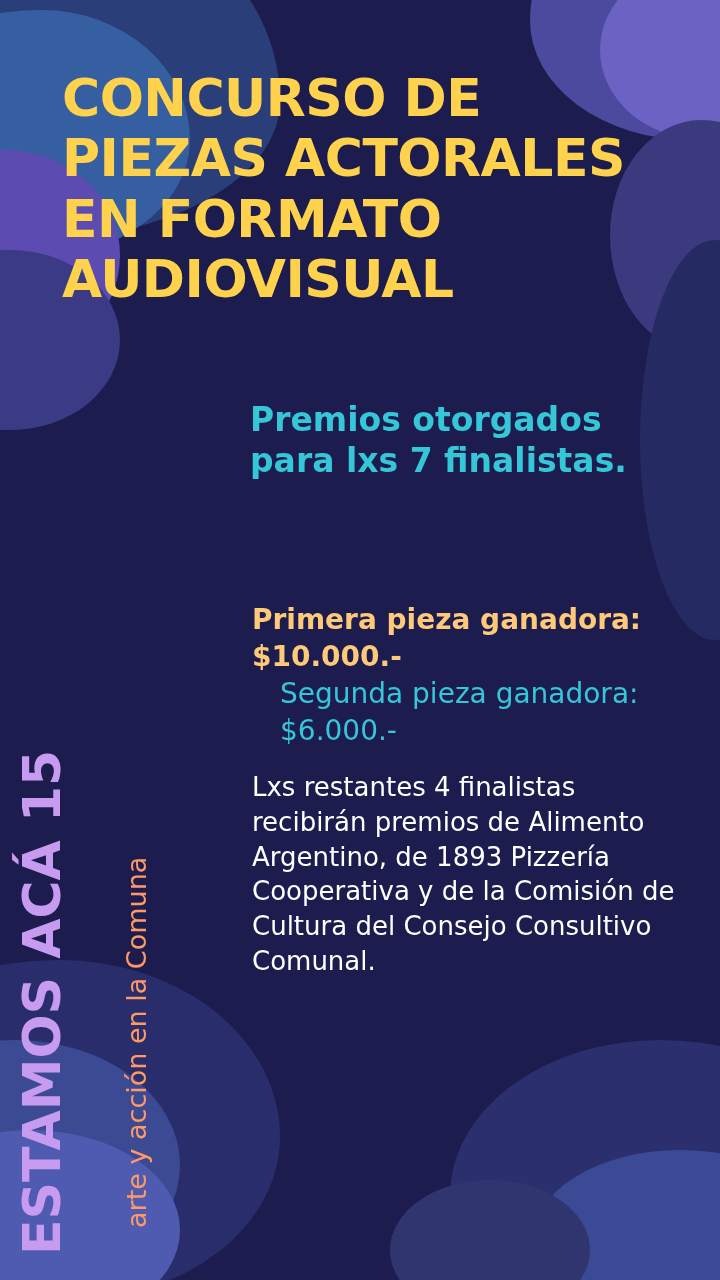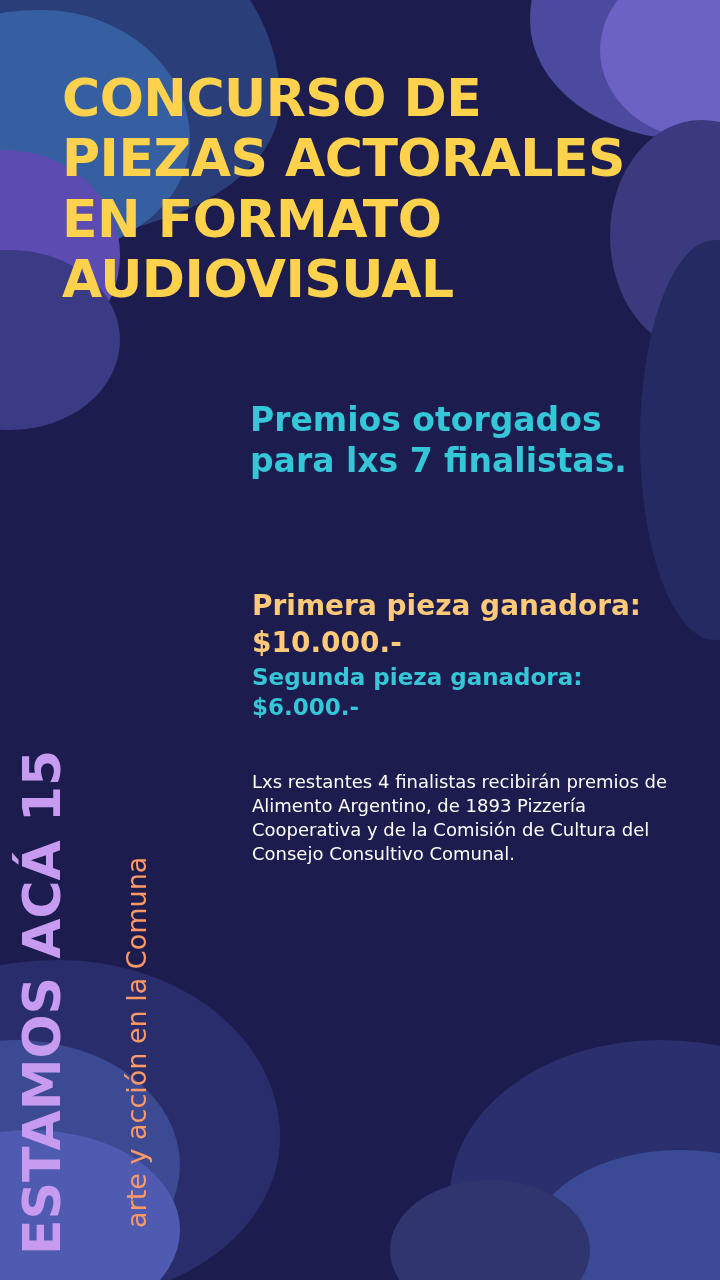--- a/index.html
+++ b/index.html
@@ -142,44 +142,45 @@
     width: 430px;
     color: #35c6d8;
     font-weight: 700;
     font-size: 33px;
     line-height: 1.24;
   }
 
   .prize-block {
     position: absolute;
     left: 252px;
-    top: 588px;
+    top: 602px;
     width: 430px;
   }
   .prize-1 {
     color: #ffc97a;
     font-weight: 700;
     font-size: 28px;
     line-height: 1.32;
   }
   .prize-2 {
     color: #35c6d8;
-    font-weight: 700;
-    font-size: 23px;
+    font-weight: 400;
+    font-size: 28px;
     line-height: 1.32;
+    margin-left: 28px;
   }
 
   .body-text {
     position: absolute;
     left: 252px;
     top: 770px;
     width: 425px;
     color: #ffffff;
     font-weight: 400;
-    font-size: 18px;
+    font-size: 26px;
     line-height: 1.34;
   }
 
   .vertical-wrap {
     position: absolute;
     left: 0;
     top: 0;
     width: 720px;
     height: 1280px;
   }

